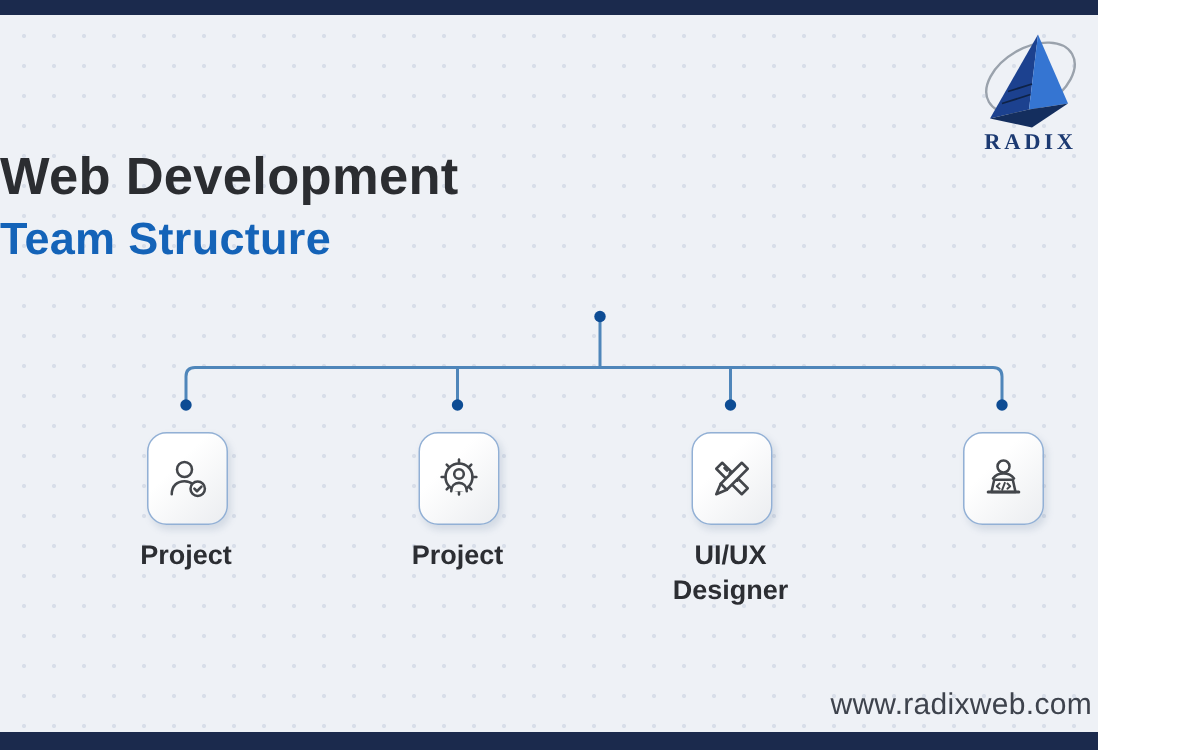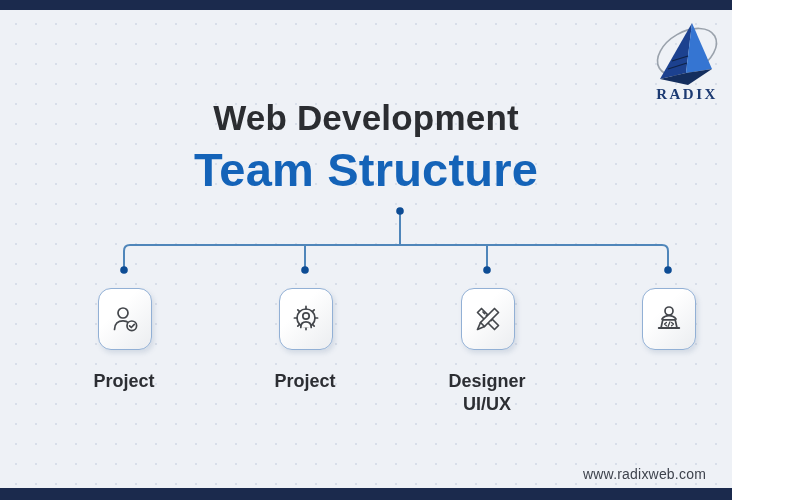--- a/index.html
+++ b/index.html
@@ -9,44 +9,44 @@
     background-image:radial-gradient(circle,#d8dee9 1.3px,transparent 1.5px);
     background-size:20px 20px;background-position:6px 14px;
     font-family:"Liberation Sans",sans-serif;
   }
   .frame-bar{position:absolute;left:0;right:0;background:#1b2a4d;}
   .frame-bar.top{top:0;height:10px;}
   .frame-bar.bottom{bottom:0;height:12px;}
 
   .logo{position:absolute;top:17px;right:12px;width:78px;height:86px;}
 
-  .title{position:absolute;top:97px;left:0;width:100%;text-align:center;line-height:42px;}
+  .title{position:absolute;top:97px;left:0;width:100%;text-align:left;line-height:42px;}
   .title .l1{font-size:35px;font-weight:700;color:#2b2d31;letter-spacing:.2px;}
-  .title .l2{font-size:47px;font-weight:700;color:#1463b8;letter-spacing:.2px;margin-top:10px;}
+  .title .l2{font-size:30px;font-weight:700;color:#1463b8;letter-spacing:.2px;}
 
   .connector{position:absolute;left:0;top:200px;width:800px;height:100px;}
 
   .role-card{
     position:absolute;top:288px;width:52px;height:60px;border-radius:13px;
     background:linear-gradient(135deg,#ffffff 35%,#ebedf0);
     border:1px solid #92b0d5;box-shadow:2px 3px 5px rgba(90,115,150,.18);
     display:flex;align-items:center;justify-content:center;
   }
   .role-card svg{width:32px;height:32px;stroke:#43464b;stroke-width:1.7;fill:none;
     stroke-linecap:round;stroke-linejoin:round;}
   .c0{left:98px;} .c1{left:279px;} .c2{left:461px;} .c3{left:642px;}
 
   .role-label{
-    position:absolute;top:370px;width:150px;text-align:center;
+    position:absolute;top:359px;width:150px;text-align:center;
     font-size:18px;line-height:23px;font-weight:600;color:#2c2e33;
   }
   .t0{left:49px;} .t1{left:230px;} .t2{left:412px;} .t3{left:593px;}
 
   .footer-url{
-    position:absolute;right:26px;bottom:18px;font-size:14px;color:#3e434d;letter-spacing:.2px;
+    position:absolute;right:4px;bottom:18px;font-size:20px;color:#3e434d;letter-spacing:.2px;
   }
 </style>
 </head>
 <body>
 
 <div class="stage">
 
   <div class="frame-bar top"></div>
   <div class="frame-bar bottom"></div>
 
@@ -116,20 +116,20 @@
     </svg>
   </div>
 
   <div class="role-label t0">
     <div>Project</div>
   </div>
   <div class="role-label t1">
     <div>Project</div>
   </div>
   <div class="role-label t2">
+    <div>UI/UX</div>
     <div>Designer</div>
-    <div>UI/UX</div>
   </div>
   <div class="role-label t3">
   </div>
 
   <div class="footer-url">www.radixweb.com</div>
 </div>
 
 </body></html>

